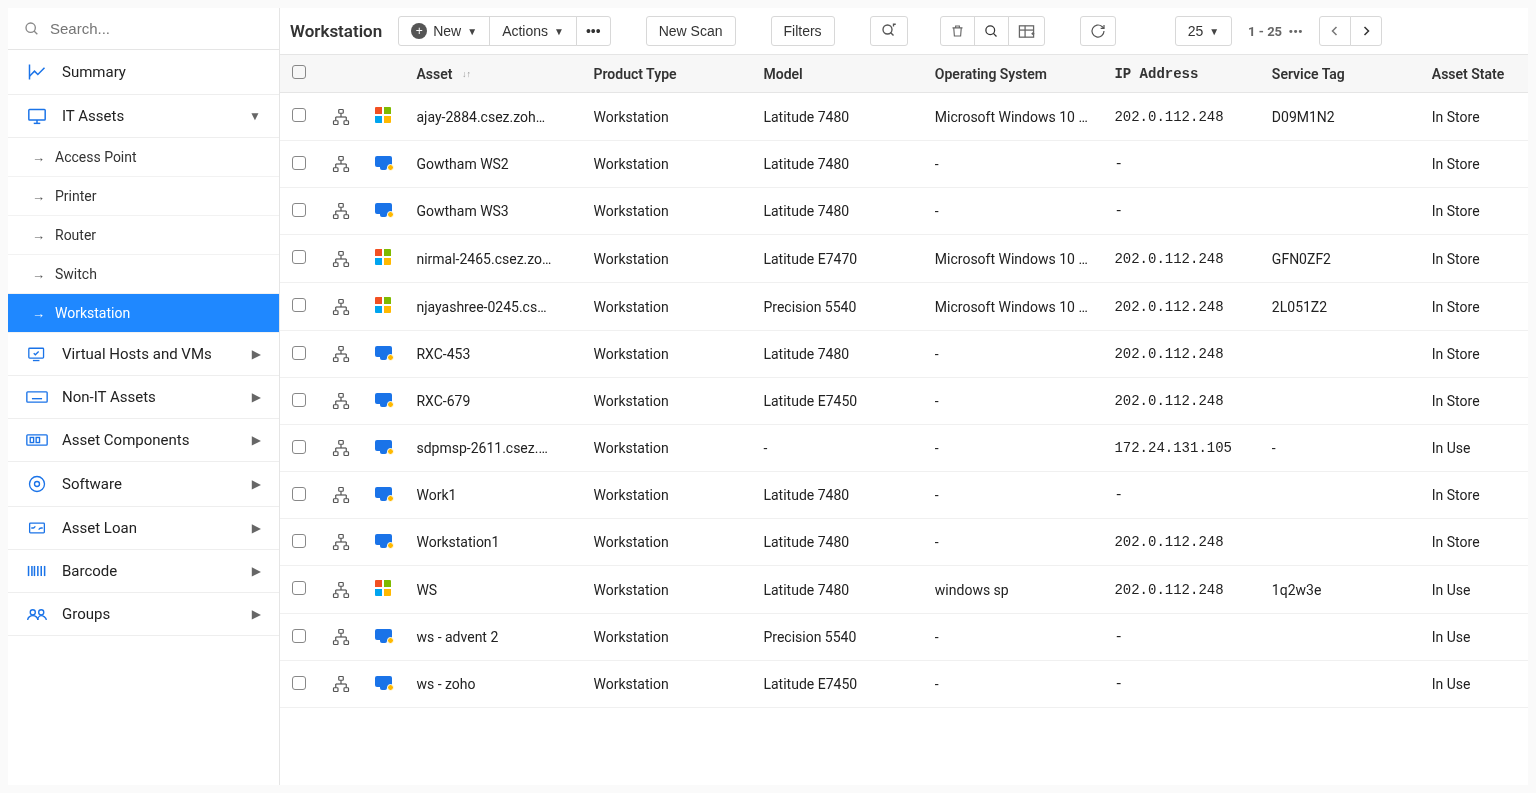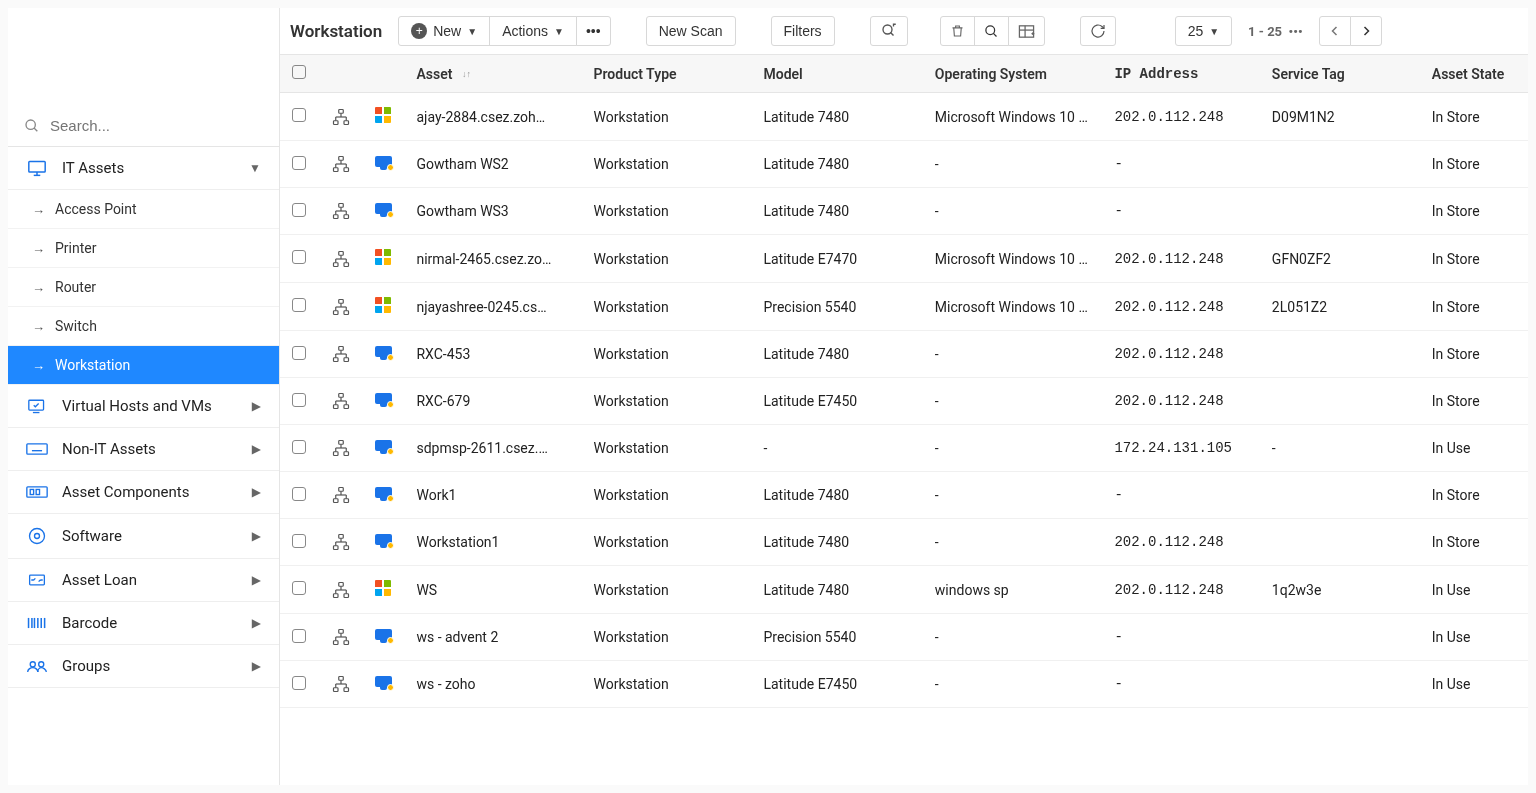--- a/index.html
+++ b/index.html
@@ -1,18 +1,18 @@
 <!DOCTYPE html>
 <html><head>
 <meta charset="utf-8">
 <style>
   * { box-sizing: border-box; margin: 0; padding: 0; }
   body { font-family: -apple-system, BlinkMacSystemFont, "Segoe UI", Roboto, Arial, sans-serif; font-size: 14px; color: #333; background: #fafafa; }
   .app { display: flex; width: 1536px; height: 793px; background: #fafafa; padding: 8px; }
-  .sidebar { width: 272px; background: #fff; border-right: 1px solid #e5e5e5; display: flex; flex-direction: column; justify-content: center; }
+  .sidebar { width: 272px; background: #fff; border-right: 1px solid #e5e5e5; display: flex; flex-direction: column; }
   .search-box { display: flex; align-items: center; padding: 12px 16px; border-bottom: 1px solid #e5e5e5; gap: 10px; color: #888; }
   .search-box input { border: none; outline: none; font-size: 15px; color: #555; flex: 1; background: transparent; }
   .nav-item { display: flex; align-items: center; padding: 12px 18px; cursor: pointer; border-bottom: 1px solid #eee; gap: 14px; color: #222; font-size: 15px; }
   .nav-item .spacer { flex: 1; }
   .nav-item .icon-slot { width: 22px; display: flex; justify-content: center; color: #1a73e8; }
   .nav-item .caret { color: #666; font-size: 12px; }
   .nav-sub { display: flex; align-items: center; padding: 11px 18px 11px 24px; cursor: pointer; border-bottom: 1px solid #f2f2f2; gap: 10px; color: #333; font-size: 14px; }
   .nav-sub .arrow { font-size: 13px; color: #555; }
   .nav-sub.active { background: #1f88ff; color: #fff; }
   .nav-sub.active .arrow { color: #fff; }
@@ -62,20 +62,29 @@
 <div class="app">
   <aside class="sidebar">
     <div class="search-box">
       <svg width="16" height="16" viewBox="0 0 24 24" fill="none" stroke="#888" stroke-width="2">
           <circle cx="10" cy="10" r="7"></circle>
           <line x1="20" y1="20" x2="15" y2="15"></line>
         </svg>
       <input placeholder="Search..." style="">
     </div>
 
+    <div class="nav-item">
+      <span class="icon-slot">
+        <svg width="20" height="20" viewBox="0 0 24 24" fill="none" stroke="#1a73e8" stroke-width="1.8">
+            <polyline points="3 17 9 11 13 15 21 7"></polyline>
+            <polyline points="3 21 3 3"></polyline>
+          </svg>
+      </span>
+      <span>Summary</span>
+    </div>
 
     <div class="nav-item">
       <span class="icon-slot">
         <svg width="20" height="18" viewBox="0 0 24 22" fill="none" stroke="#1a73e8" stroke-width="1.8">
             <rect x="2" y="3" width="20" height="13" rx="1"></rect>
             <line x1="8" y1="20" x2="16" y2="20"></line>
             <line x1="12" y1="16" x2="12" y2="20"></line>
           </svg>
       </span>
       <span>IT Assets</span>

